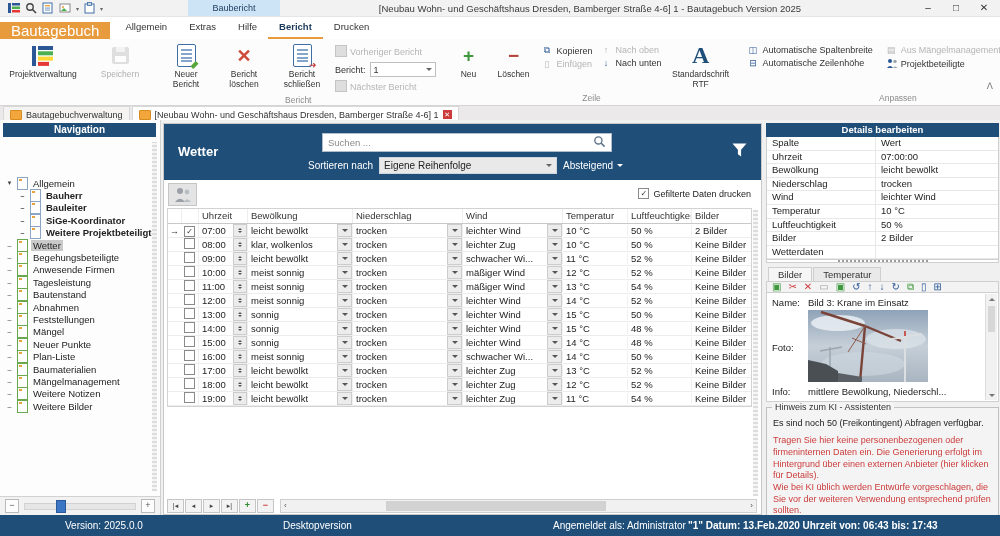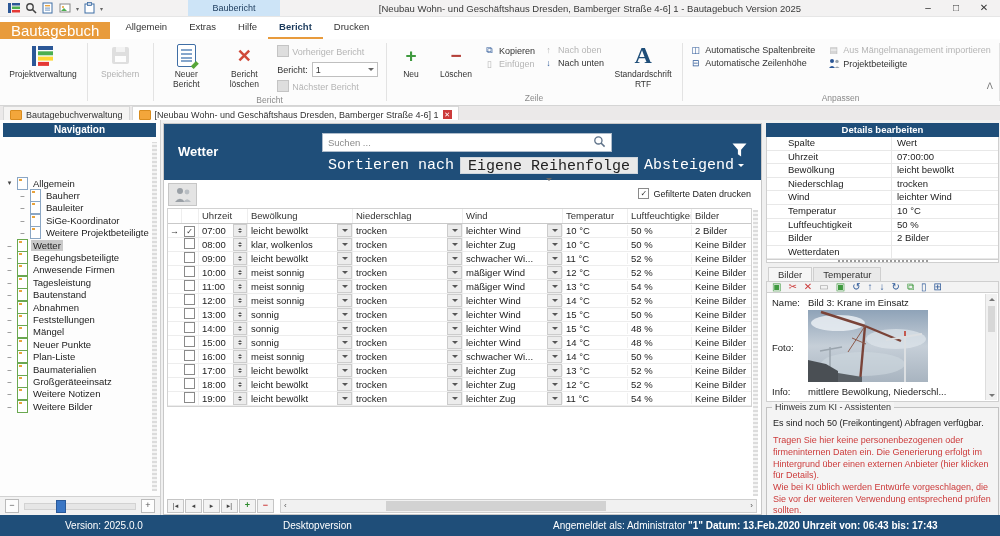--- a/index.html
+++ b/index.html
@@ -67,44 +67,44 @@
   .close-red{width:9px;height:9px;background:#cc3b3b;color:#fff;font-size:7px;line-height:9px;text-align:center;flex:none;}
   
   .content{position:absolute;top:120px;left:0;right:0;bottom:21px;display:flex;background:#f0f0f0;}
   
   .sidebar{width:160px;background:#fdfdfd;border-right:1px solid #d0d0d0;display:flex;flex-direction:column;position:relative;gap:36px;}
   .nav-header{background:#1f4e79;color:#fff;font-weight:bold;font-size:10px;text-align:center;height:14px;
               line-height:14px;margin:3px 4px 3px 3px;}
   .tree{flex:1;padding:1px 0 0 5px;overflow:hidden;}
   .titem{display:flex;align-items:center;gap:3px;height:12.4px;font-size:9.5px;color:#222;}
   .titem .arrow{width:9px;font-size:7px;color:#444;flex:none;text-align:center;}
-  .titem.child{margin-left:13px;}
+  .titem.child{margin-left:13px;font-weight:bold;}
   .tic{width:9px;height:11px;border:1px solid #6aa850;background:#fff;position:relative;flex:none;}
   .tic.b{border-color:#8aa6c4;}
   .tic::after{content:"";position:absolute;left:1px;top:1px;width:3px;height:2px;background:#e8a33c;}
   .titem .lbl{padding:0 2px;white-space:nowrap;}
   .titem .lbl.selected{background:#c9c9c9;}
   .sb-scroll{position:absolute;right:3px;top:22px;bottom:24px;width:5px;
              background:repeating-linear-gradient(0deg,#dcdcdc 0 2px,#f5f5f5 2px 4px);}
   .sb-slider{height:18px;border-top:1px solid #d2d2d2;background:#f2f2f2;display:flex;align-items:center;
              padding:0 5px;gap:5px;}
   .sq{width:12px;height:12px;border:1px solid #bbb;background:#fdfdfd;text-align:center;line-height:10px;
       font-size:9px;color:#555;flex:none;}
   .track{flex:1;height:5px;background:#e6e6e6;border:1px solid #d2d2d2;position:relative;}
   .thumb{position:absolute;left:28%;top:-4px;width:8px;height:11px;background:#3a76c4;border:1px solid #2a5a9a;}
   
   .center{flex:1;background:#fff;border:1px solid #c8c8c8;margin:3px 2px 0;position:relative;overflow:hidden;}
   .band{background:#1f4e79;height:56px;position:relative;color:#fff;}
   .wtitle{position:absolute;left:14px;top:20px;font-size:13px;font-weight:bold;}
   .search{position:absolute;left:158px;top:9px;width:278px;height:17px;background:#fff;border:1px solid #aebccb;
           display:flex;align-items:center;padding:0 5px;color:#8a8a8a;font-size:9.5px;}
   .search .mag{margin-left:auto;}
-  .sortrow{position:absolute;left:164px;top:33px;display:flex;align-items:center;gap:6px;font-size:15px;font-family:Liberation Mono, monospace;}
+  .sortrow{position:absolute;left:144px;top:33px;display:flex;align-items:center;gap:6px;font-size:10px;}
   .sort-dd{width:168px;height:15px;background:#e9e9e9;color:#222;border:1px solid #cfd6dd;display:flex;
-           align-items:center;justify-content:space-between;padding:0 4px;flex-direction:column;}
+           align-items:center;justify-content:space-between;padding:0 4px;}
   .dir{display:flex;align-items:center;gap:4px;color:#fff;}
   .tri-w{width:0;height:0;border:3.5px solid transparent;border-top-color:#fff;margin-top:3px;}
   .funnel{position:absolute;right:13px;top:18px;}
   .toolbar2{height:27px;position:relative;}
   .people-btn{position:absolute;left:4px;top:3px;width:27px;height:21px;background:#e4e4e4;border:1px solid #c6c6c6;
               display:flex;align-items:center;justify-content:center;}
   .filtered{position:absolute;right:10px;top:8px;display:flex;align-items:center;gap:4px;font-size:9px;color:#222;}
   .cb{width:9px;height:9px;border:1px solid #8a8a8a;background:#fff;display:inline-block;font-size:8px;
       line-height:9px;text-align:center;color:#333;flex:none;}
   
@@ -137,21 +137,21 @@
         text-align:center;color:#444;flex:none;}
   .nbtn.g{color:#2e8b2e;font-weight:bold;font-size:9px;}
   .nbtn.r{color:#cc3b3b;font-weight:bold;font-size:9px;}
   .hscroll{flex:1;height:12px;border:1px solid #cfcfcf;background:#f1f1f1;position:relative;margin-left:5px;
            display:flex;align-items:center;justify-content:space-between;padding:0 3px;font-size:8px;color:#555;}
   .hthumb{position:absolute;left:105px;right:150px;top:1px;bottom:1px;background:#d2d2d2;}
   
   .details{width:233px;margin:3px 1px 0 2px;display:flex;flex-direction:column;font-size:9.5px;}
   .d-header{background:#1f4e79;color:#fff;font-weight:bold;text-align:center;height:14px;line-height:14px;}
   .d-grid{background:#fff;border:1px solid #cfcfcf;border-top:none;}
-  .d-row{display:grid;grid-template-columns:108px 1fr;height:12.6px;line-height:12.6px;border-bottom:1px solid #e8e8e8;padding-left:16px;}
+  .d-row{display:grid;grid-template-columns:108px 1fr;height:12.6px;line-height:12.6px;border-bottom:1px solid #e8e8e8;}
   .d-row>div{padding-left:5px;overflow:hidden;white-space:nowrap;}
   .d-row .dv2{border-left:1px solid #e8e8e8;}
   .d-dots{height:10px;background:#fff;border:1px solid #cfcfcf;border-top:none;display:flex;align-items:center;
           justify-content:center;}
   .d-dots i{width:90px;border-top:2px dotted #9a9a9a;display:block;}
   .media-tabs{display:flex;gap:1px;margin-top:4px;padding-left:2px;}
   .mtab{padding:1px 9px;font-size:9.5px;background:#e9e9e9;border:1px solid #cfcfcf;border-bottom:none;color:#333;}
   .mtab.active{background:#f6f6f6;}
   .media-toolbar{height:16px;background:#f3f3f3;border:1px solid #cfcfcf;display:flex;align-items:center;
                  gap:7px;padding:0 5px;}
@@ -279,20 +279,26 @@
               <span class="pg new"></span>
             </span>
           <span>Neuer Bericht</span>
         </div>
         <div class="rbtn">
           <span class="bic">
               <span class="xred">✕</span>
             </span>
           <span>Bericht löschen</span>
         </div>
+        <div class="rbtn">
+          <span class="bic">
+              <span class="pg close"></span>
+            </span>
+          <span>Bericht schließen</span>
+        </div>
         <div class="smallcol">
           <div class="sbtn disabled">
             <span class="si"><span class="mini"></span></span>
               <span>Vorheriger Bericht</span>
           </div>
           <div class="sbtn">
             <span>Bericht:</span>
             <span class="combo">
                 <span>1</span>
                 <i class="tri-d"></i>
@@ -479,21 +485,21 @@
       <span class="lbl">Plan-Liste</span>
     </div>
           <div class="titem">
       <span class="arrow">–</span>
       <span class="tic g"></span>
       <span class="lbl">Baumaterialien</span>
     </div>
           <div class="titem">
       <span class="arrow">–</span>
       <span class="tic g"></span>
-      <span class="lbl">Großgeräteeinsatz</span>
+      <span class="lbl">Mängelmanagement</span>
     </div>
           <div class="titem">
       <span class="arrow">–</span>
       <span class="tic g"></span>
       <span class="lbl">Weitere Notizen</span>
     </div>
           <div class="titem">
       <span class="arrow">–</span>
       <span class="tic g"></span>
       <span class="lbl">Weitere Bilder</span>

